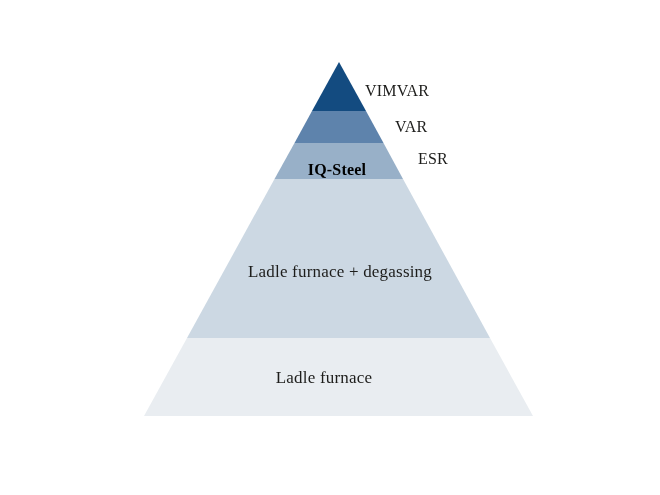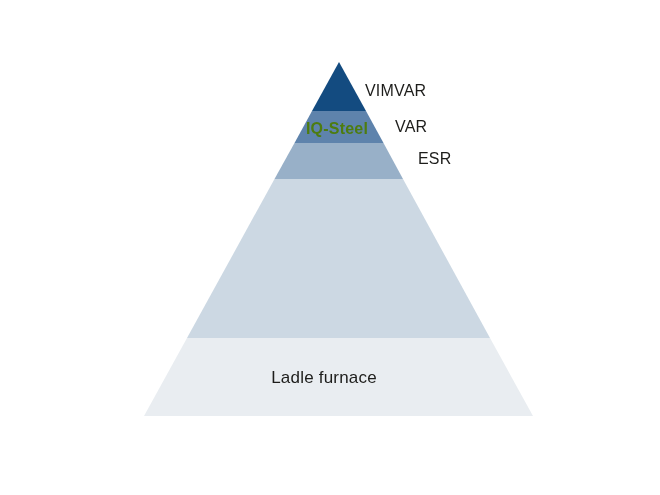--- a/index.html
+++ b/index.html
@@ -6,21 +6,21 @@
     margin: 0;
     padding: 0;
     background: #ffffff;
   }
   .canvas {
     position: relative;
     width: 660px;
     height: 495px;
     background: #ffffff;
     overflow: hidden;
-    font-family: Liberation Sans, sans-serif;
+    font-family: Liberation Serif, serif;
   }
   .pyramid-svg {
     position: absolute;
     left: 0;
     top: 0;
   }
   .label {
     position: absolute;
     color: #1d1d1b;
     font-size: 17px;
@@ -31,22 +31,23 @@
   .side-label {
     font-size: 16px;
     transform: translateY(-50%);
   }
   .inner-label {
     transform: translate(-50%, -50%);
   }
   .iq-steel {
     font-weight: bold;
     font-size: 16px;
-    color: #4d7c0f;
+    color: #000000;
     transform: translate(-50%, -50%);
+    margin-top: 41px;
   }
   .pos-vimvar  { left: 365px; top: 91px;  }
   .pos-var     { left: 395px; top: 127px; }
   .pos-esr     { left: 418px; top: 159px; }
   .pos-iqsteel { left: 337px; top: 129px; }
   .pos-lfd     { left: 340px; top: 271px; }
   .pos-lf      { left: 324px; top: 377px; }
 </style>
 </head>
 <body>
@@ -62,16 +63,17 @@
   </svg>
 
   <div class="label side-label pos-vimvar">VIMVAR</div>
 
   <div class="label side-label pos-var">VAR</div>
 
   <div class="label side-label pos-esr">ESR</div>
 
   <div class="label iq-steel pos-iqsteel">IQ-Steel</div>
 
+  <div class="label inner-label pos-lfd">Ladle furnace + degassing</div>
 
   <div class="label inner-label pos-lf">Ladle furnace</div>
 
 </div>
 
 </body></html>

